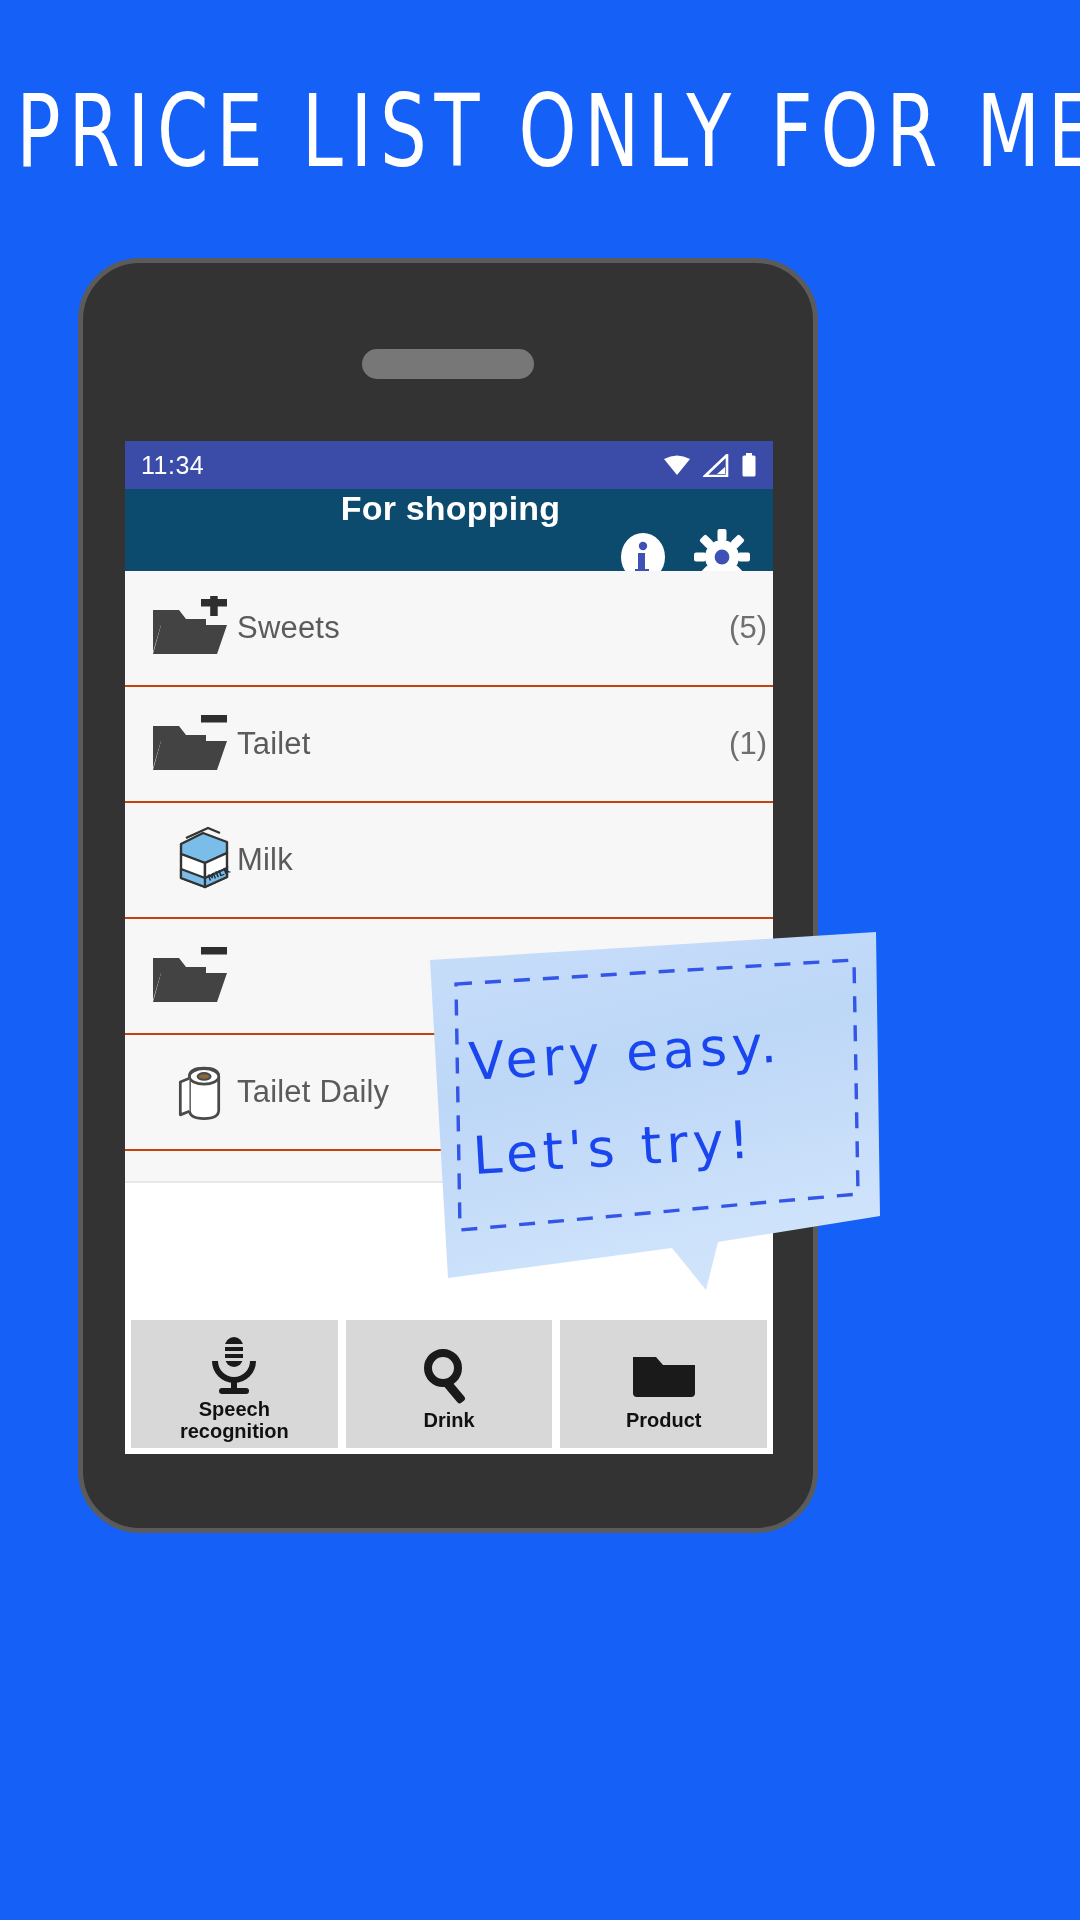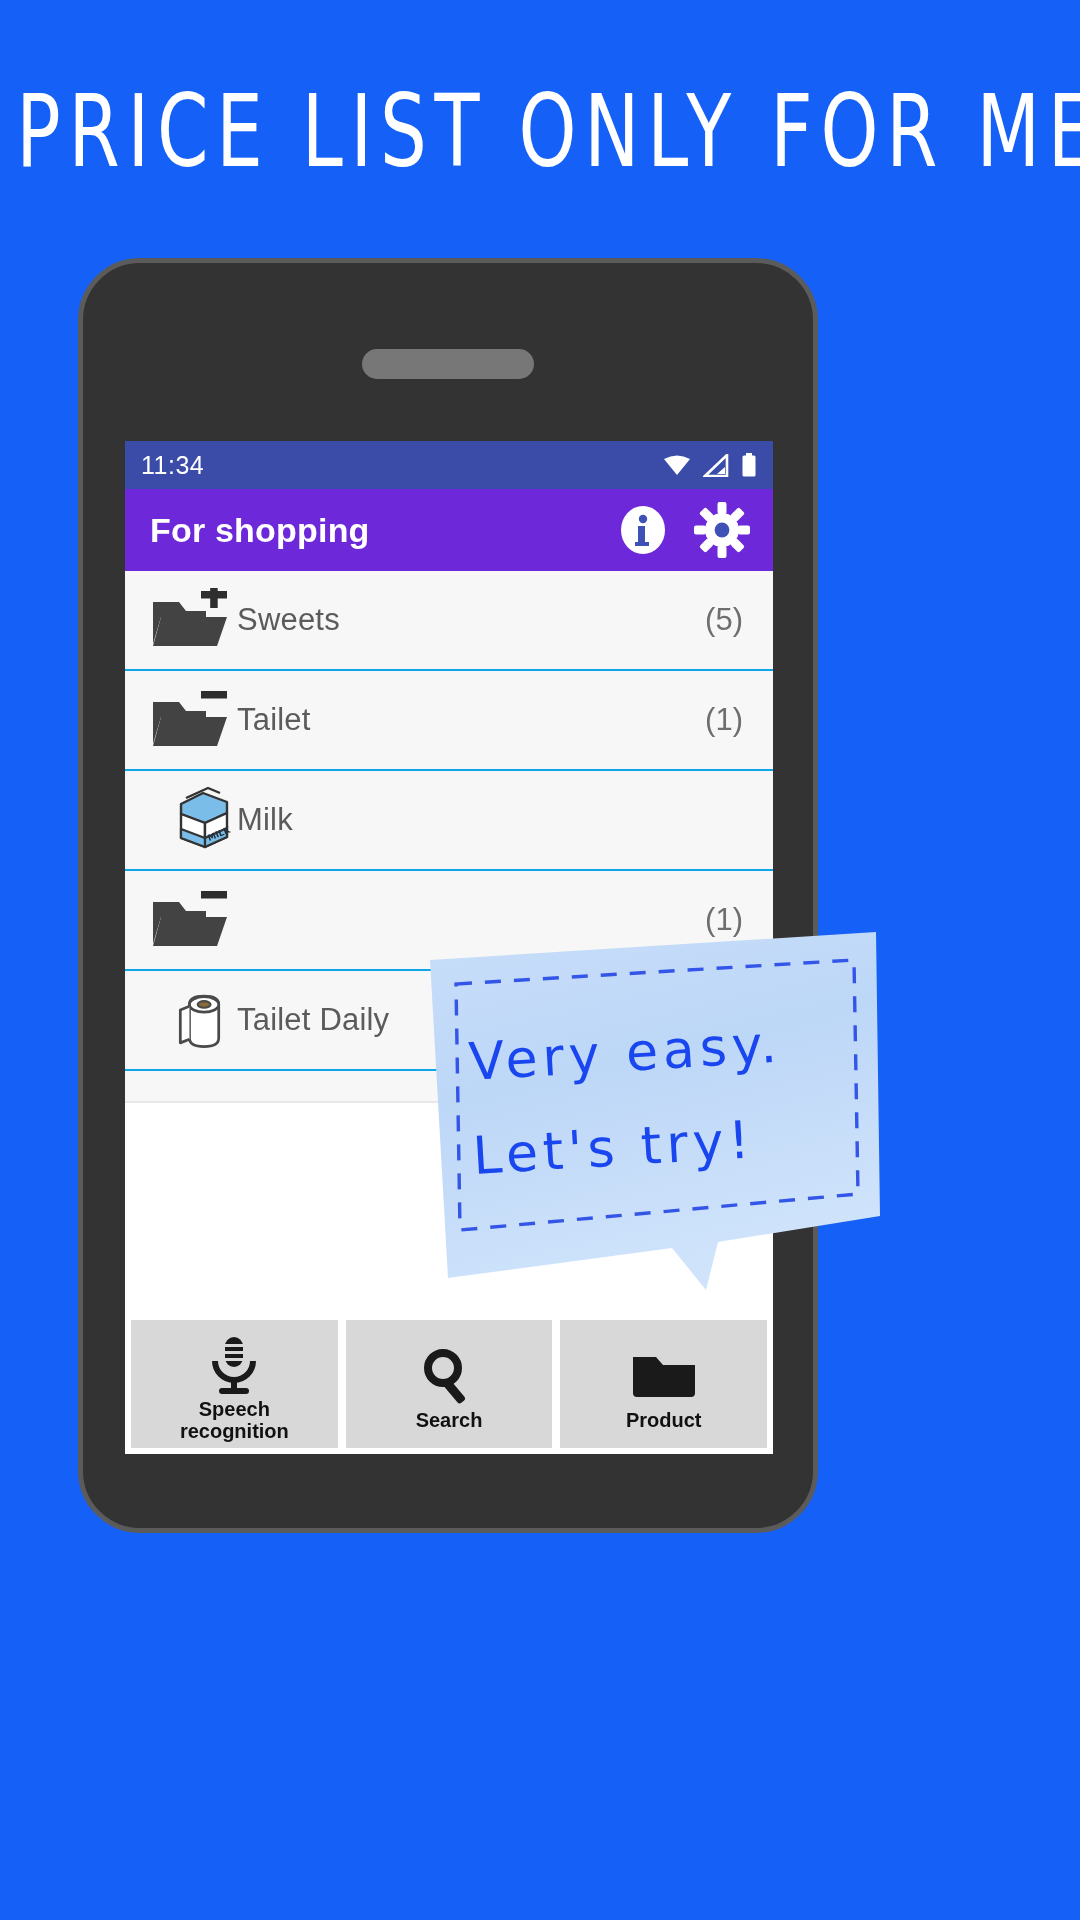--- a/index.html
+++ b/index.html
@@ -57,39 +57,40 @@
     padding:1px 16px;
     color:#ffffff;
   }
   #status-time { font-size:25px; letter-spacing:0.5px; }
   #status-icons { margin-left:auto; display:flex; align-items:center; gap:12px; }
   .sicon { display:block; }
 
   
   #appbar {
     height:82px;
-    background:#6d28d9;
+    background:#0c4a6e;
     display:flex; align-items:center;
     padding:0 22px 0 25px;
+    flex-direction:column;
   }
   #app-title {
     color:#ffffff; font-size:34px; font-weight:bold;
     letter-spacing:0.2px;
   }
   #appbar-actions { margin-left:auto; display:flex; align-items:center; gap:24px; }
   .ab-btn { display:flex; align-items:center; justify-content:center; cursor:pointer; }
 
   
   #list { background:#ffffff; }
   .row {
-    height:100px;
+    height:116px;
     display:flex; align-items:center;
-    padding:0 30px 0 26px;
+    padding:0 6px 0 26px;
     background:#f7f7f7;
-    border-bottom:2px solid #0ea5e9;
+    border-bottom:2px solid #c2410c;
     position:relative;
   }
   .row.child { background:#f7f7f7; }
   .row-icon {
     width:86px; min-width:86px;
     display:flex; align-items:center; justify-content:flex-start;
   }
   .row-icon.indent { padding-left:22px; }
   .row-label {
     font-size:31px; color:#5b5b5b;
@@ -286,21 +287,21 @@
 recognition</span>
       </div>
 
       <div class="tb-btn">
         <span class="tb-icon">
           <svg width="58" height="58" viewBox="0 0 58 58">
             <circle cx="23" cy="21" r="15" fill="none" stroke="#1a1a1a" stroke-width="8"></circle>
             <rect x="30" y="32" width="9" height="26" rx="3" fill="#1a1a1a" transform="rotate(-40 34 45)"></rect>
           </svg>
         </span>
-        <span class="tb-label">Search</span>
+        <span class="tb-label">Drink</span>
       </div>
 
       <div class="tb-btn">
         <span class="tb-icon">
           <svg width="66" height="54" viewBox="0 0 66 54">
             <path d="M2 8 h23 l7 8 h32 v6 H2 Z" fill="#1a1a1a"></path>
             <path d="M2 16 h62 v28 a4 4 0 0 1 -4 4 H6 a4 4 0 0 1 -4 -4 Z" fill="#1a1a1a"></path>
           </svg>
         </span>
         <span class="tb-label">Product</span>

